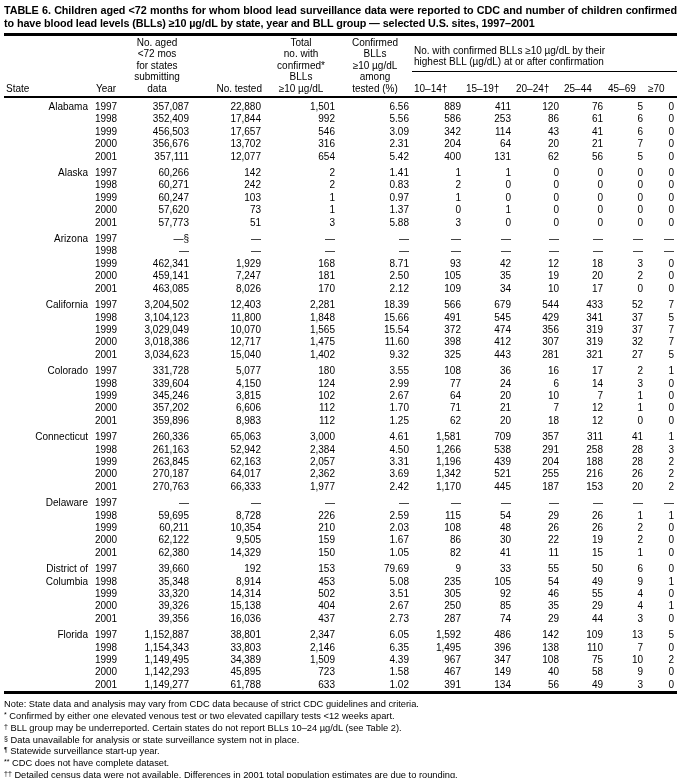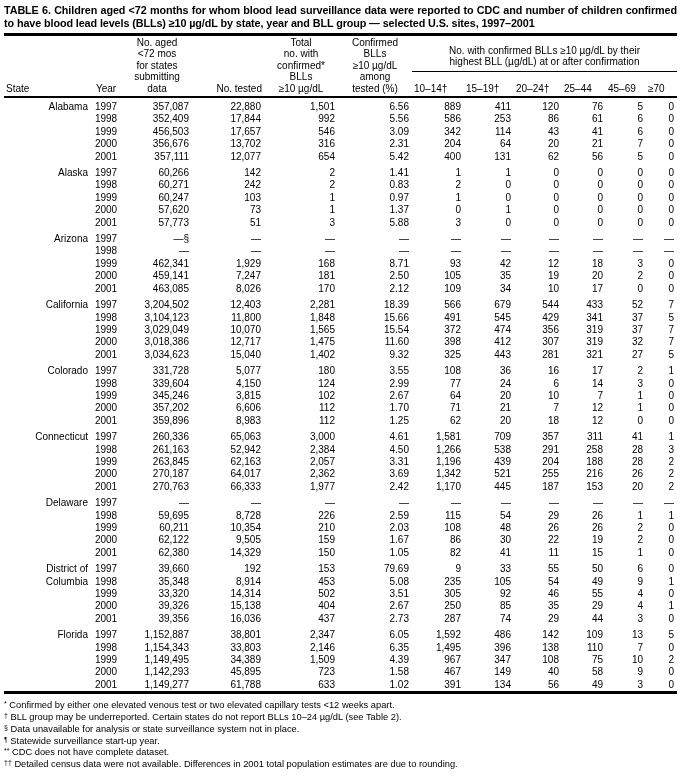--- a/index.html
+++ b/index.html
@@ -36,21 +36,21 @@
 
   thead th {
     font-weight: normal; font-size: 10px; line-height: 11.5px;
     vertical-align: bottom; white-space: pre-line; padding: 1px 2px 2px 2px;
   }
   th.colhead { border-bottom: 2.5px solid #000; }
   th.h-left   { text-align: left; }
   th.h-center { text-align: center; margin-top: 17px; }
   th.h-right  { text-align: right; }
   th.group-head {
-    text-align: center; border-bottom: 1.5px solid #000;
+    text-align: left; border-bottom: 1.5px solid #000;
     padding-bottom: 3px; vertical-align: bottom;
   }
   th.subcol {
     text-align: left; border-bottom: 2.5px solid #000;
     padding: 5px 3px 2px 2px; white-space: nowrap;
   }
 
   tbody td {
     line-height: 12.4px; padding: 0 2px; white-space: nowrap;
     font-size: 10px; vertical-align: bottom;
@@ -748,20 +748,21 @@
           <td class="a-r">134</td>
           <td class="a-r">56</td>
           <td class="a-r">49</td>
           <td class="a-r">3</td>
           <td class="a-r">0</td>
         </tr>
       </tbody>
   </table>
 
   <div class="footnotes">
+      <div class="fn"><span>Note: State data and analysis may vary from CDC data because of strict CDC guidelines and criteria.</span></div>
       <div class="fn"><sup>*</sup> <span>Confirmed by either one elevated venous test or two elevated capillary tests &lt;12 weeks apart.</span></div>
       <div class="fn"><sup>†</sup> <span>BLL group may be underreported. Certain states do not report BLLs 10–24 µg/dL (see Table 2).</span></div>
       <div class="fn"><sup>§</sup> <span>Data unavailable for analysis or state surveillance system not in place.</span></div>
       <div class="fn"><sup>¶</sup> <span>Statewide surveillance start-up year.</span></div>
       <div class="fn"><sup>**</sup> <span>CDC does not have complete dataset.</span></div>
       <div class="fn"><sup>††</sup> <span>Detailed census data were not available. Differences in 2001 total population estimates are due to rounding.</span></div>
     </div>
 
 </div>
 

